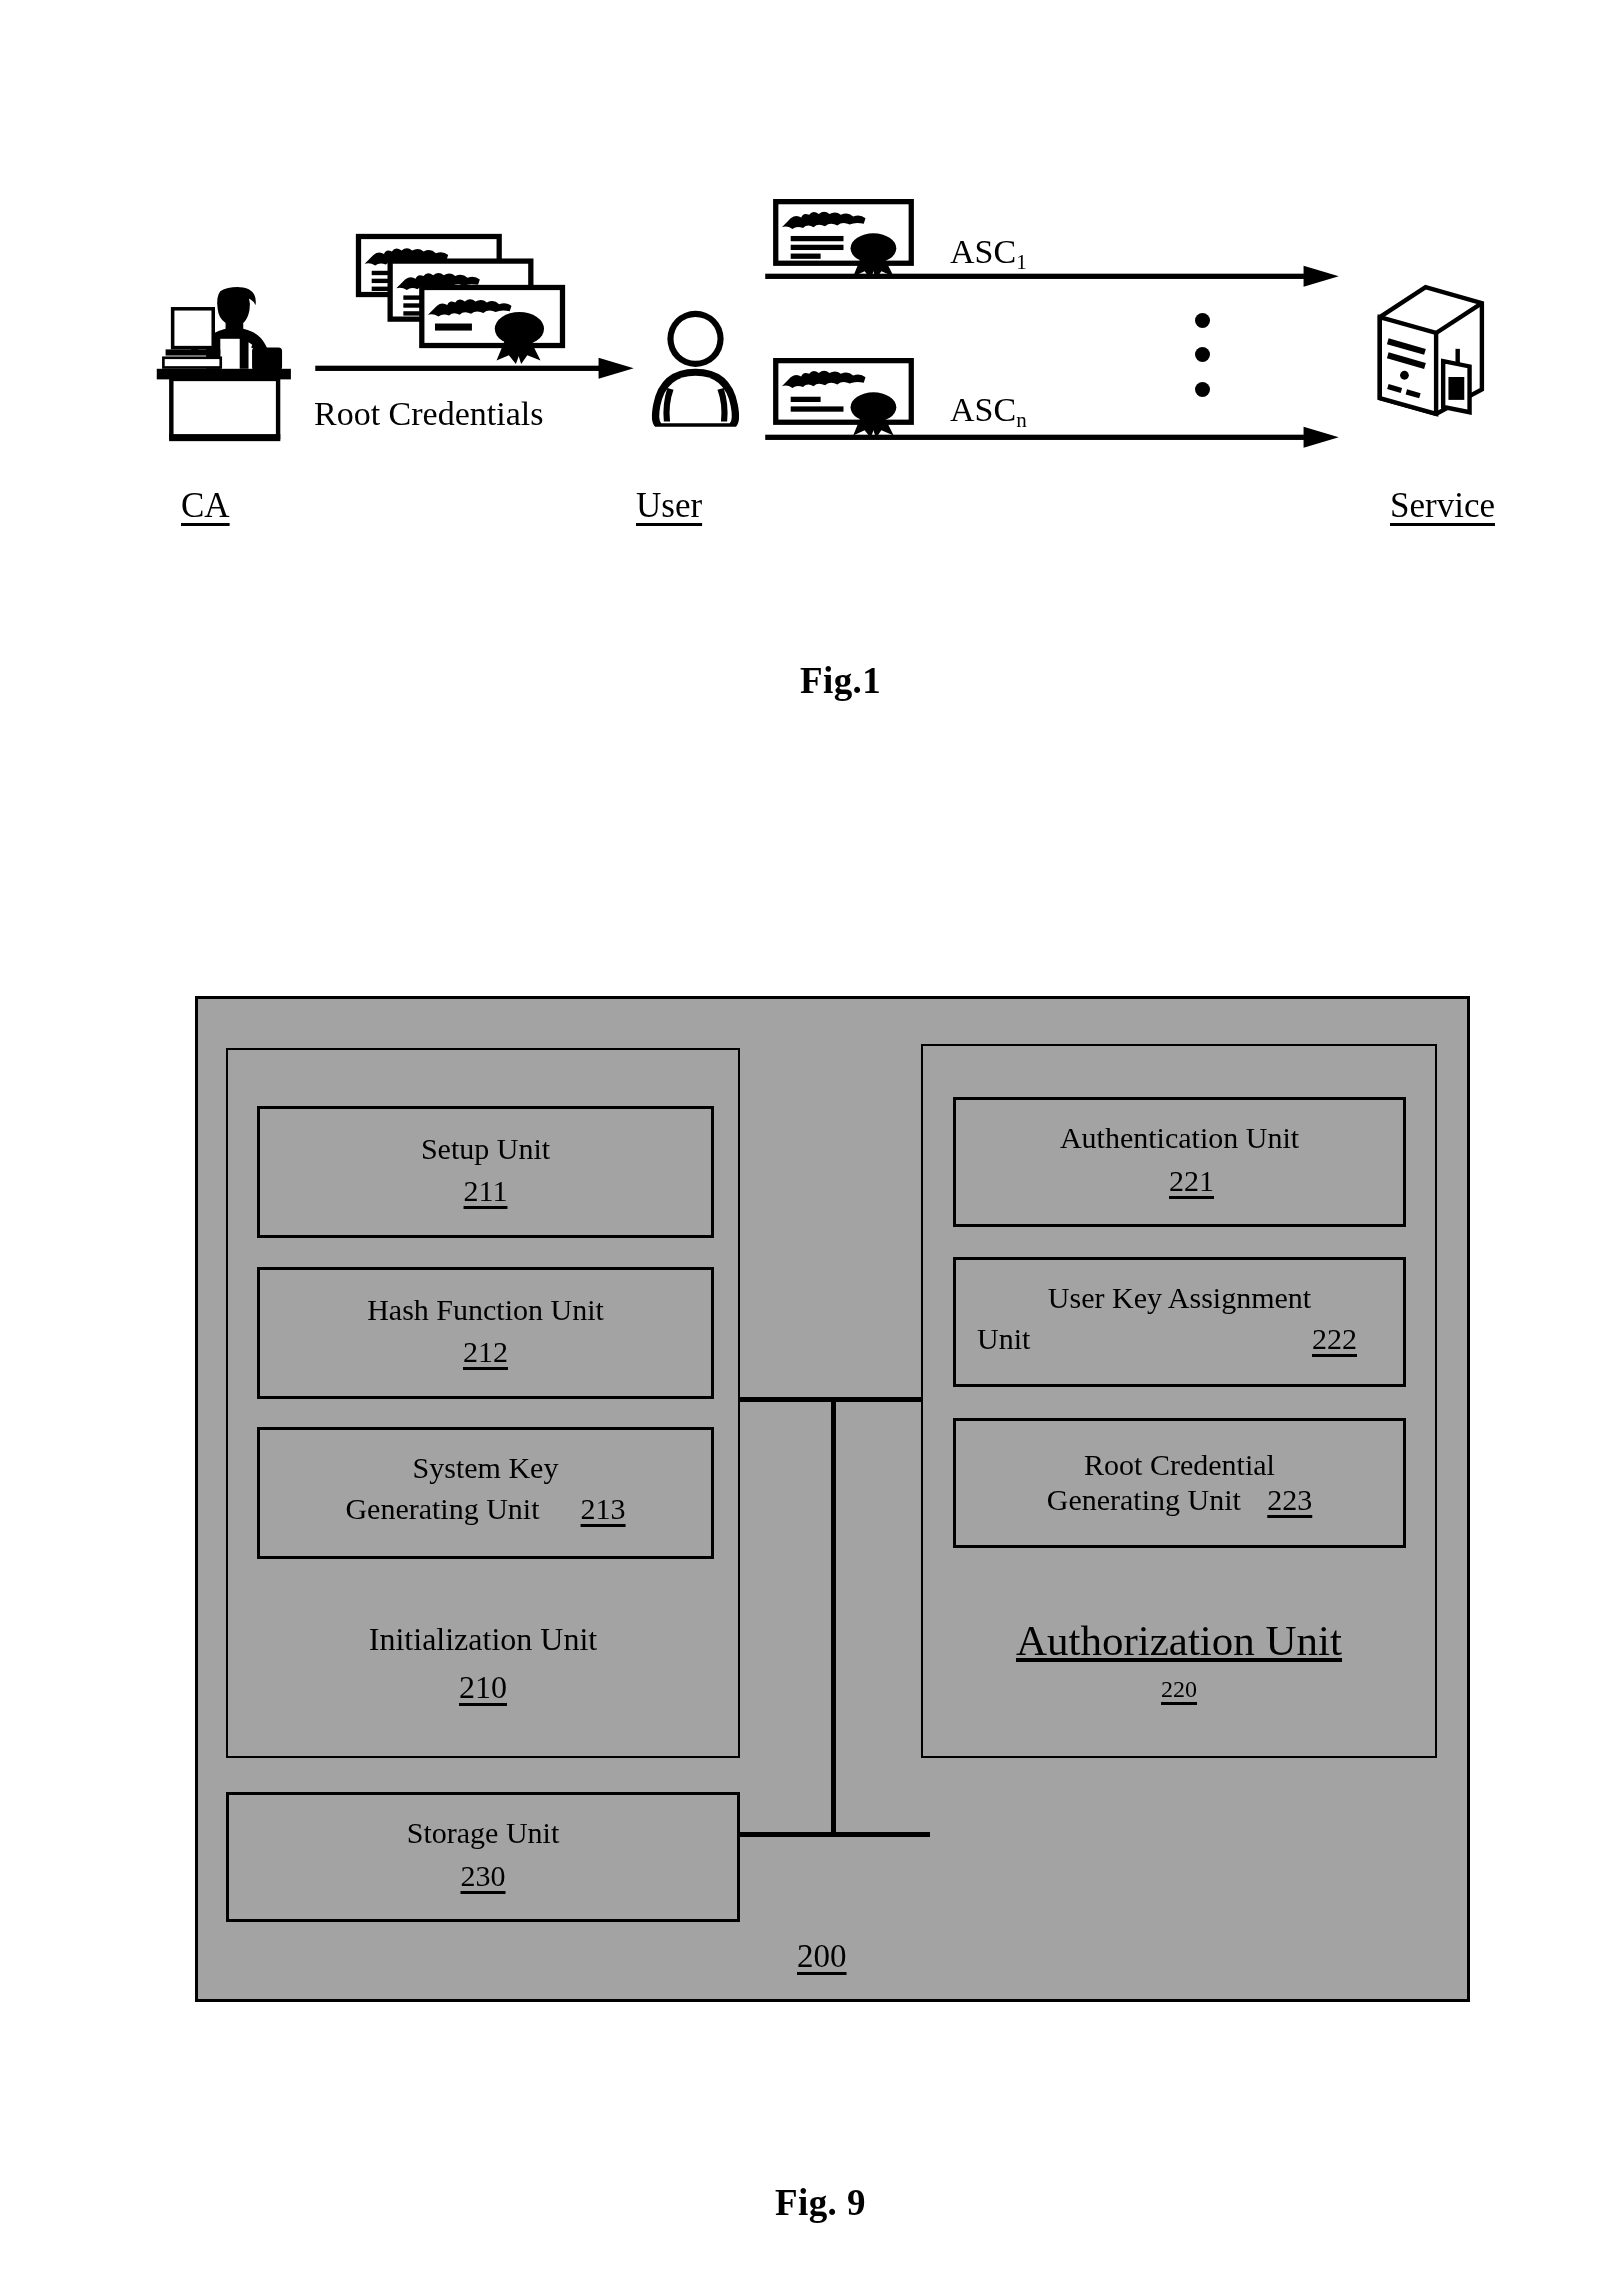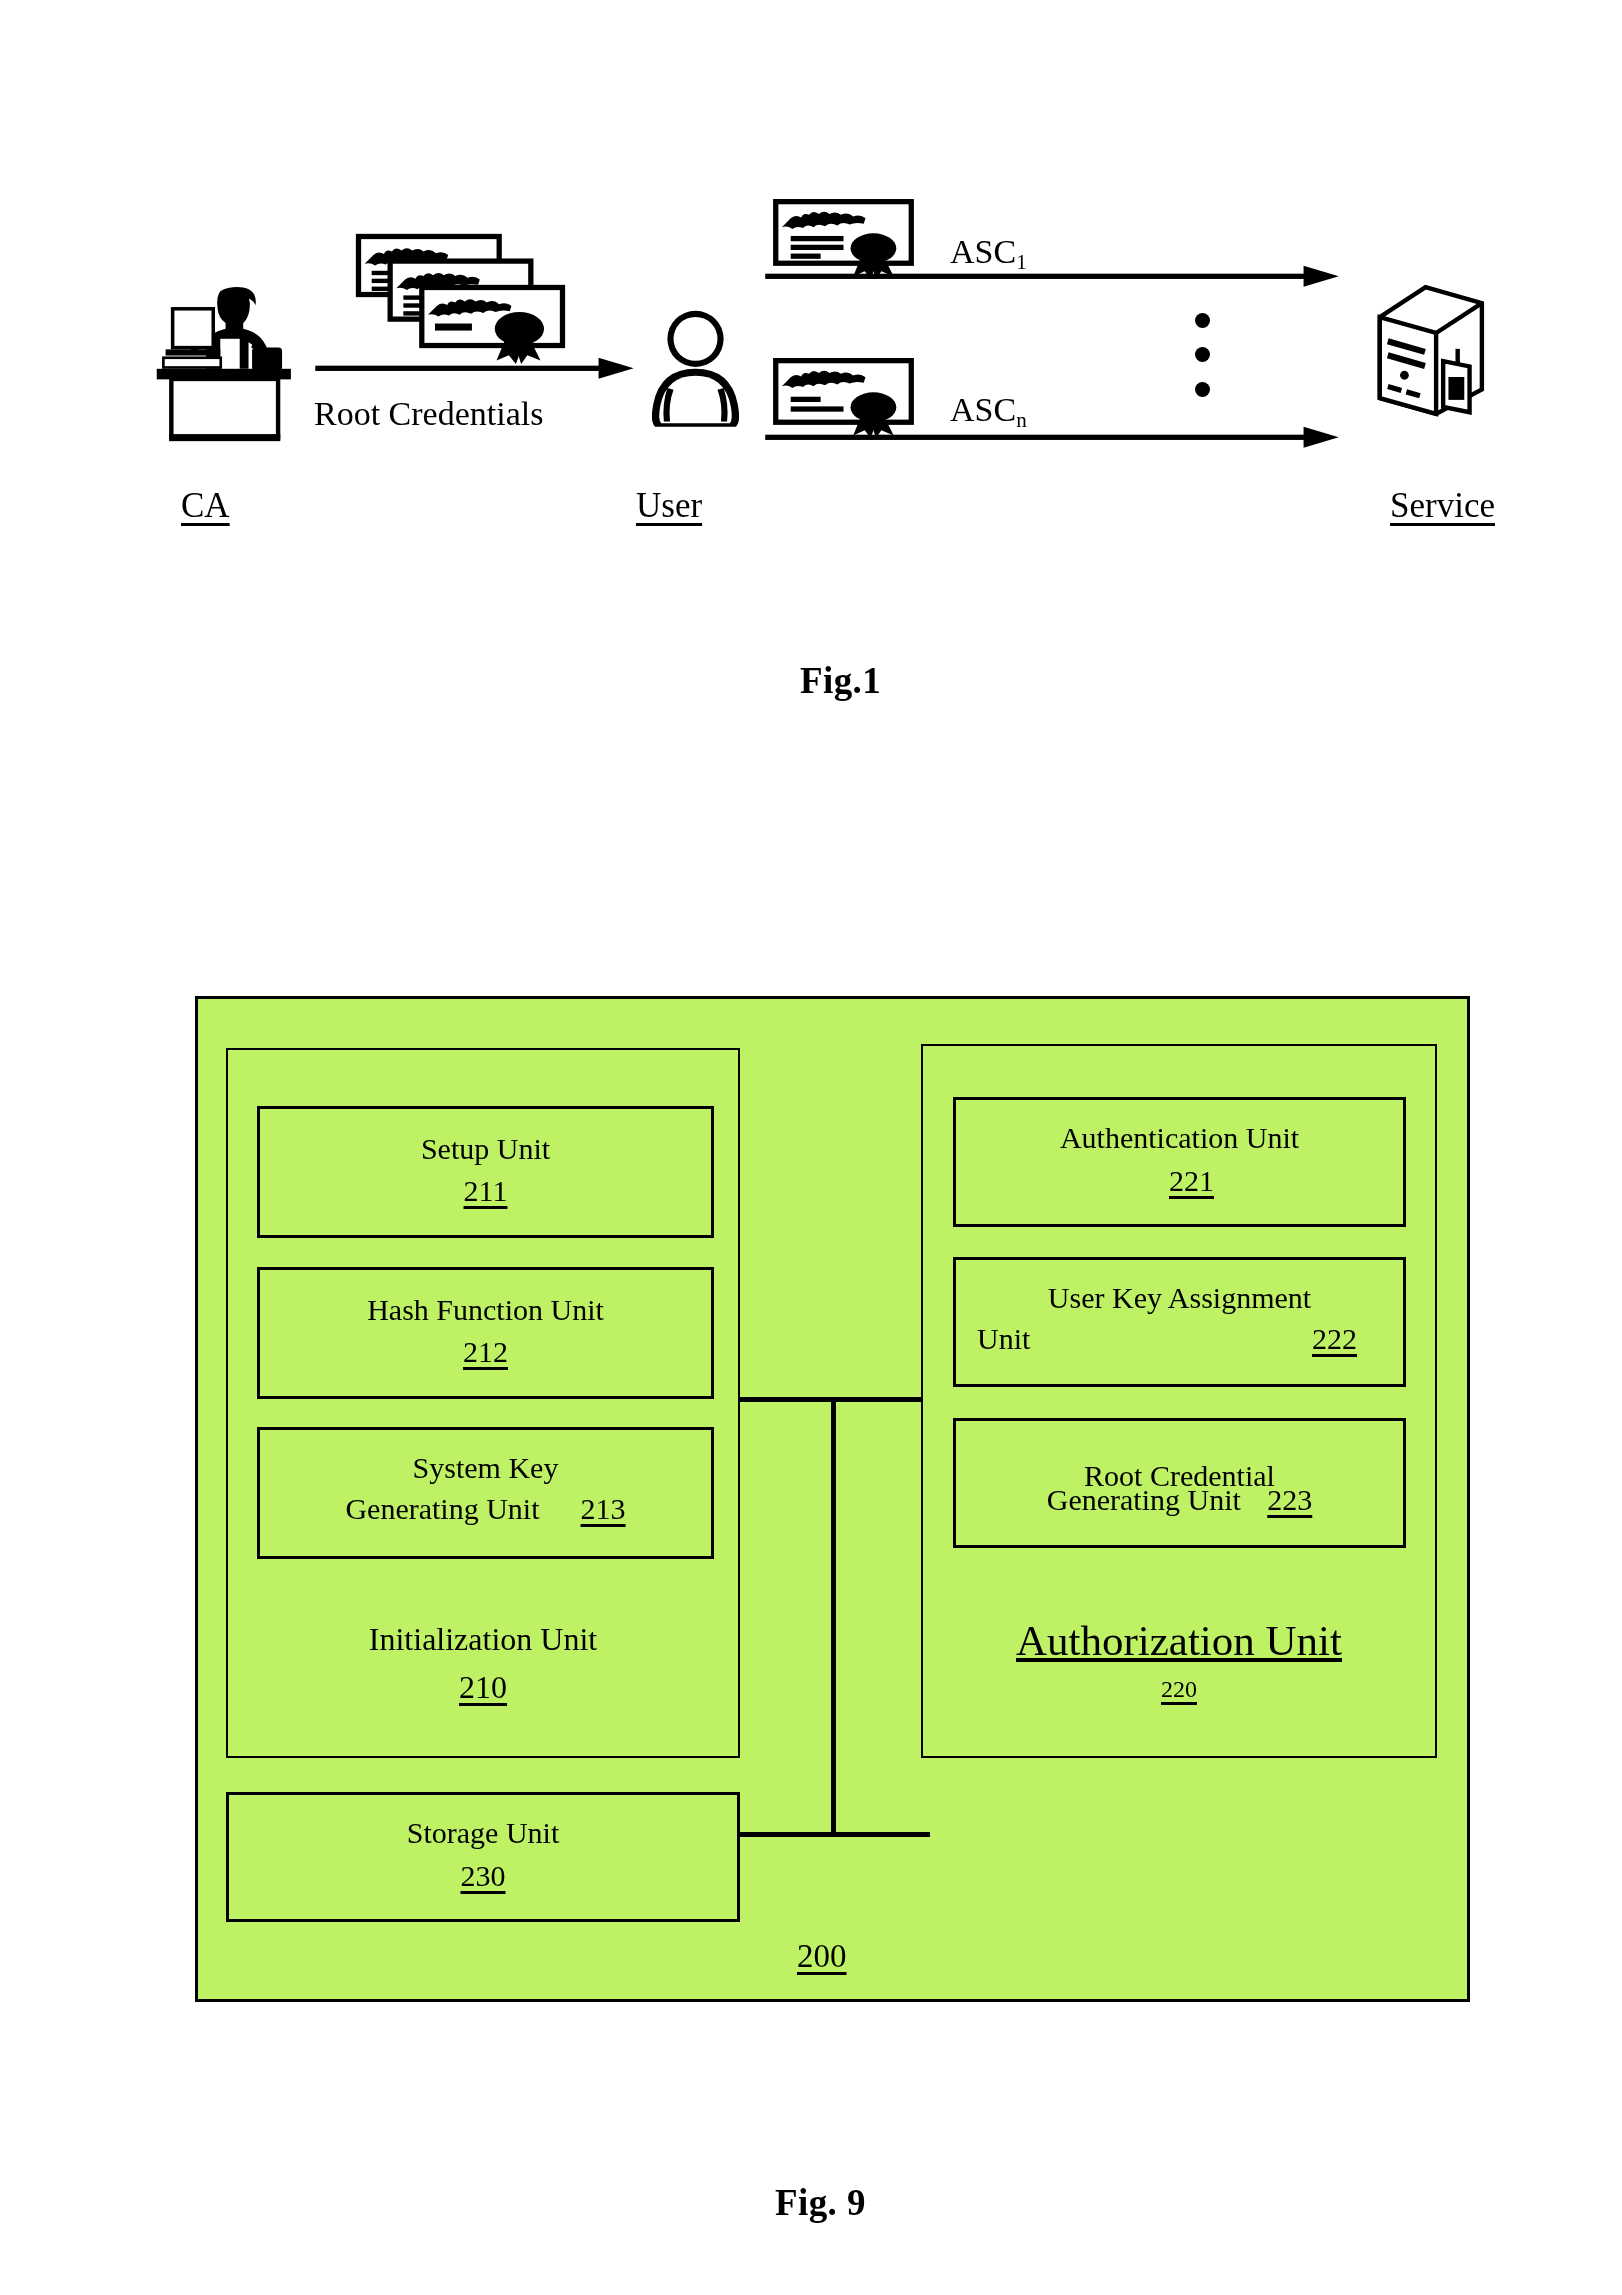--- a/index.html
+++ b/index.html
@@ -61,21 +61,21 @@
     background: #000;
     margin-bottom: 19.4px;
   }
 
   
   #fig2 { position: absolute; left: 0; top: 0; width: 1623px; height: 2295px; }
 
   .bx {
     position: absolute;
     border: 3.5px solid #000;
-    background: #bef264;
+    background: #a3a3a3;
     box-sizing: border-box;
   }
   .bx-thin { border-width: 2.6px; }
 
   .unit-txt {
     position: absolute;
     left: 0; right: 0;
     text-align: center;
     font-size: 30px;
     line-height: 1.24;
@@ -299,21 +299,21 @@
 
     <div class="bx" style="left:953px; top:1257px; width:453px; height:130px;">
       <div class="unit-txt" style="top:19.4px;">User Key Assignment</div>
       <div class="split" style="top:60px; padding:0 21px; justify-content:space-between;">
         <span>Unit</span>
         <span class="num" style="margin-right:25px;">222</span>
       </div>
     </div>
 
     <div class="bx" style="left:953px; top:1418px; width:453px; height:130px;">
-      <div class="unit-txt" style="top:36px;text-align:center;">Root Credential</div>
+      <div class="unit-txt" style="top:25px;text-align:center;">Root Credential</div>
       <div class="split" style="top:60px; padding:0 14px;">
         <span>Generating Unit</span>
         <span style="width:26.4px;"></span>
         <span class="num">223</span>
       </div>
     </div>
 
     <div class="abs ctr" style="left:921px; top:1616px; width:516px;">
       <div style="font-size:43px;text-decoration:underline;">Authorization Unit</div>
       <div class="num" style="font-size:24px; margin-top:10.6px;">220</div>

